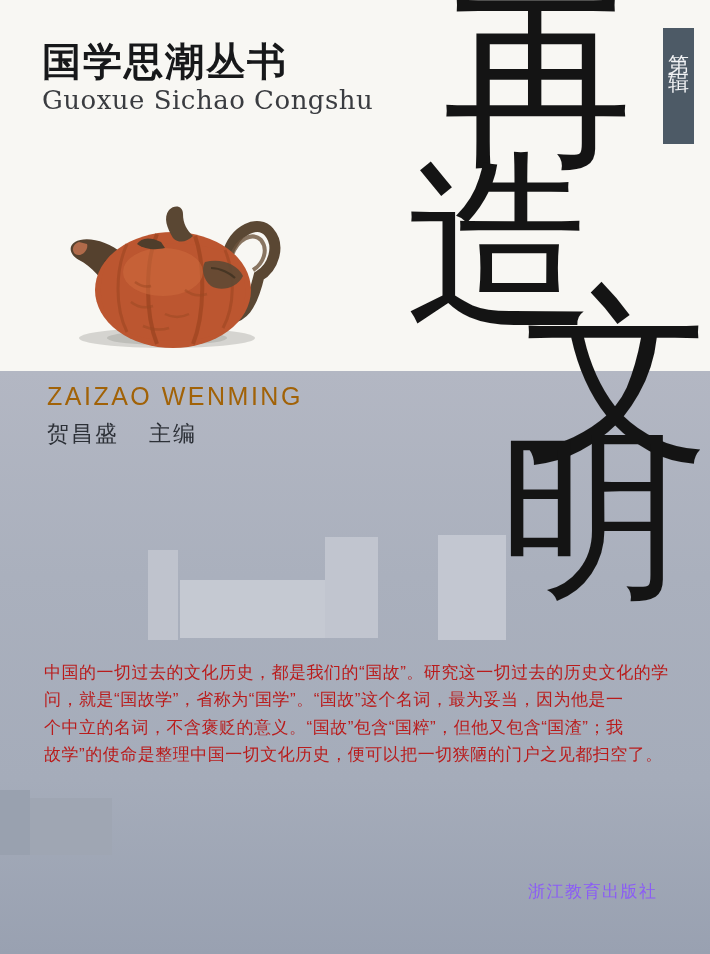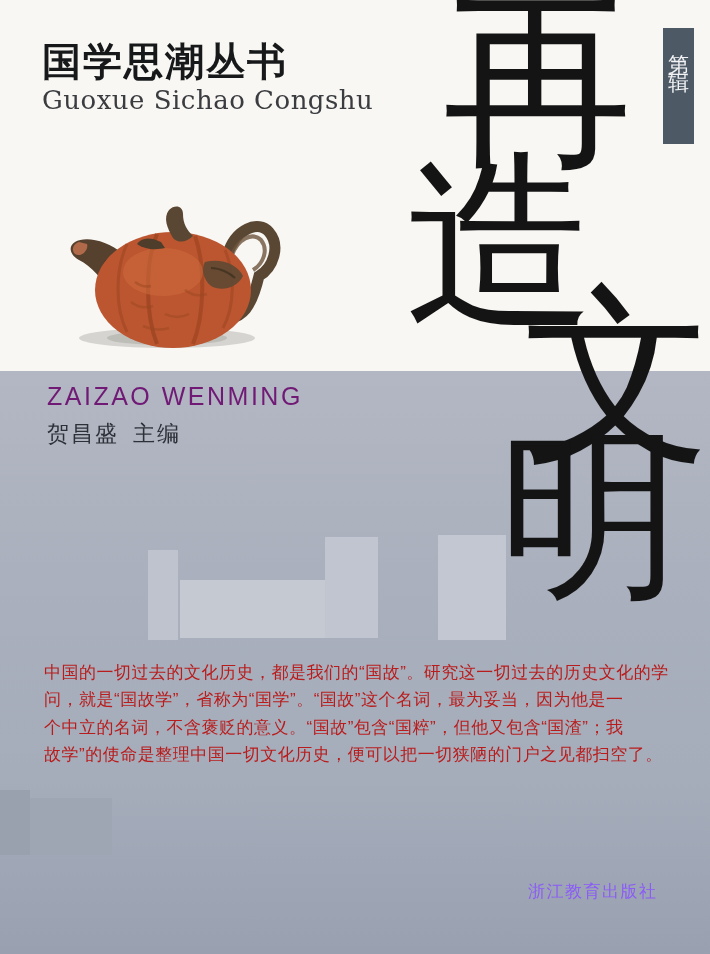--- a/index.html
+++ b/index.html
@@ -77,31 +77,31 @@
   .tc-1 { left: 405px; top: 148px; }
   .tc-2 { left: 523px; top: 281px; }
   .tc-3 { left: 499px; top: 424px; font-size: 182px; }
 
   
   .pinyin-title {
     position: absolute;
     left: 47px; top: 382px;
     font-size: 25px;
     letter-spacing: 2.5px;
-    color: #701a75;
+    color: #a16207;
     font-weight: normal;
   }
   .editor-line {
     position: absolute;
     left: 47px; top: 419px;
     font-size: 22px;
     color: #2c3037;
     letter-spacing: 2px;
   }
-  .editor-role { margin-left: 14px; text-align: right; }
+  .editor-role { margin-left: 30px; text-align: right; }
 
   
   .excerpt {
     position: absolute;
     left: 44px; top: 659px;
     width: 634px;
     color: #b91c1c;
     font-size: 17px;
   }
   .excerpt .line {

